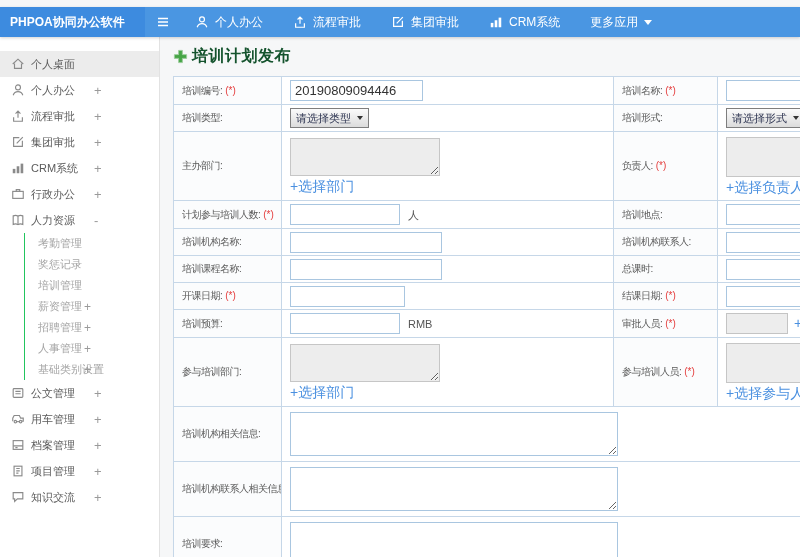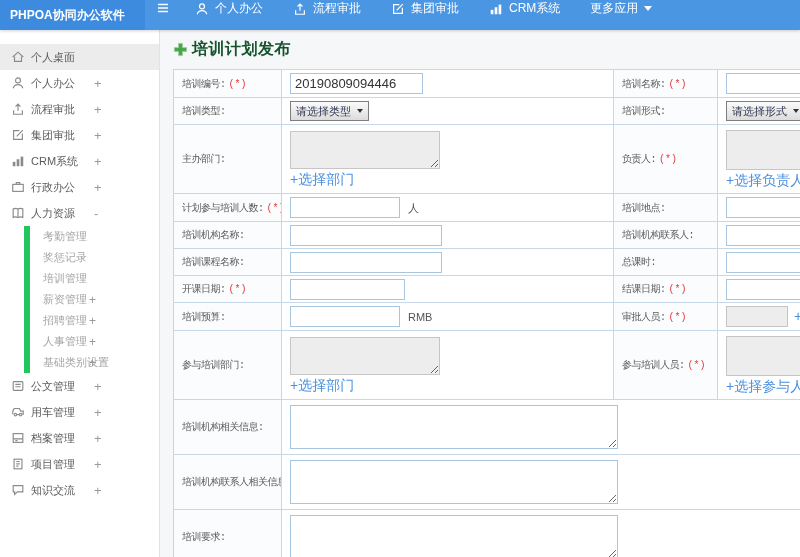--- a/index.html
+++ b/index.html
@@ -1,21 +1,21 @@
 <!DOCTYPE html>
 <html><head>
 <meta charset="utf-8">
 <style>
   * { margin:0; padding:0; box-sizing:border-box; }
   html,body { width:800px; height:557px; overflow:hidden; background:#f6f7f8;
               font-family:"Liberation Sans","DejaVu Sans",sans-serif; }
 
   
-  .topbar { height:30px; background:#4a96e2; display:flex; align-items:flex-start;
-            box-shadow:0 1px 3px rgba(0,0,0,.18); position:relative; z-index:5; }
+  .topbar { height:30px; background:#4a96e2; display:flex; align-items:center;
+            box-shadow:0 1px 3px rgba(0,0,0,.18); position:relative; z-index:5;margin-top:7px; }
   .logo { width:145px; height:30px; background:#3d8bdf; color:#fff; font-size:12px;
           font-weight:bold; line-height:30px; padding-left:10px; white-space:nowrap; }
   .hamburger { margin-left:10px; color:#fff; display:flex; align-items:center; cursor:pointer; }
   .topnav { display:flex; align-items:center; margin-left:24px; gap:30px; }
   .topnav-item { display:flex; align-items:center; gap:6px; color:#fff; font-size:12px;
                  cursor:pointer; white-space:nowrap; }
   .topnav-item .icn { display:flex; }
   .caret-w { width:0; height:0; border-left:4px solid transparent; border-right:4px solid transparent;
              border-top:5px solid #fff; }
 
@@ -24,36 +24,36 @@
 
   
   .sidebar { width:160px; background:#fff; border-right:1px solid #e2e2e2;
              padding-top:14px; flex:none; overflow:hidden; }
   .sb-item { position:relative; height:26px; display:flex; align-items:center;
              padding-left:11px; color:#5b5b5b; font-size:11px; cursor:pointer; }
   .sb-item.active { background:#ececec; }
   .sb-icon { width:14px; height:14px; color:#8a8a8a; margin-right:6px; display:flex; flex:none; }
   .sb-icon svg { width:14px; height:14px; }
   .exp { position:absolute; left:94px; color:#9a9a9a; font-size:13px; }
-  .sb-sub-group { border-left:6px solid #22c55e; margin-left:24px; }
+  .sb-sub-group { border-left:1px solid #22c55e; margin-left:24px; }
   .sb-sub { position:relative; height:21px; display:flex; align-items:center;
             padding-left:13px; color:#a5a5a5; font-size:11px; cursor:pointer; }
   .sb-sub .exp { left:59px; font-size:12px; }
 
   
   .main { flex:1; background:#f6f7f8; padding:9px 0 0 13px; overflow:hidden; }
   .page-title { display:flex; align-items:center; gap:4px; margin-bottom:9px; }
   .page-title h1 { font-size:16px; font-weight:bold; color:#14532d; letter-spacing:.5px;text-align:right; }
   .plus-ic { display:flex; }
 
   
   table.frm { border-collapse:collapse; table-layout:fixed; width:1040px; background:#fff; }
   .frm td { border:1px solid #c6d7e8; font-size:10px; color:#5a5a5a;
             padding:2px 0 2px 8px; vertical-align:middle; overflow:hidden; }
-  .frm td.lbl { background:#fbfcfd; white-space:nowrap; letter-spacing:-0.5px;font-family:Liberation Mono, monospace; }
+  .frm td.lbl { background:#fbfcfd; white-space:nowrap; letter-spacing:-0.5px; }
   .req { color:#e43c3c; margin-left:3px; letter-spacing:0; }
 
   .ipt { height:21px; border:1px solid #a9c6e0; background:#fff; font-size:13px;
          color:#333; padding:1px 4px; font-family:"Liberation Sans","DejaVu Sans",sans-serif; }
   .ipt.grey { background:#ededed; border-color:#c4c4c4; }
   .w133{width:133px} .w110{width:110px} .w152{width:152px} .w115{width:115px}
   .w252{width:252px} .w62{width:62px}
 
   textarea { font-family:"Liberation Sans","DejaVu Sans",sans-serif; font-size:11px; }
   .selbox { display:block; width:150px; height:38px; background:#ededed;

